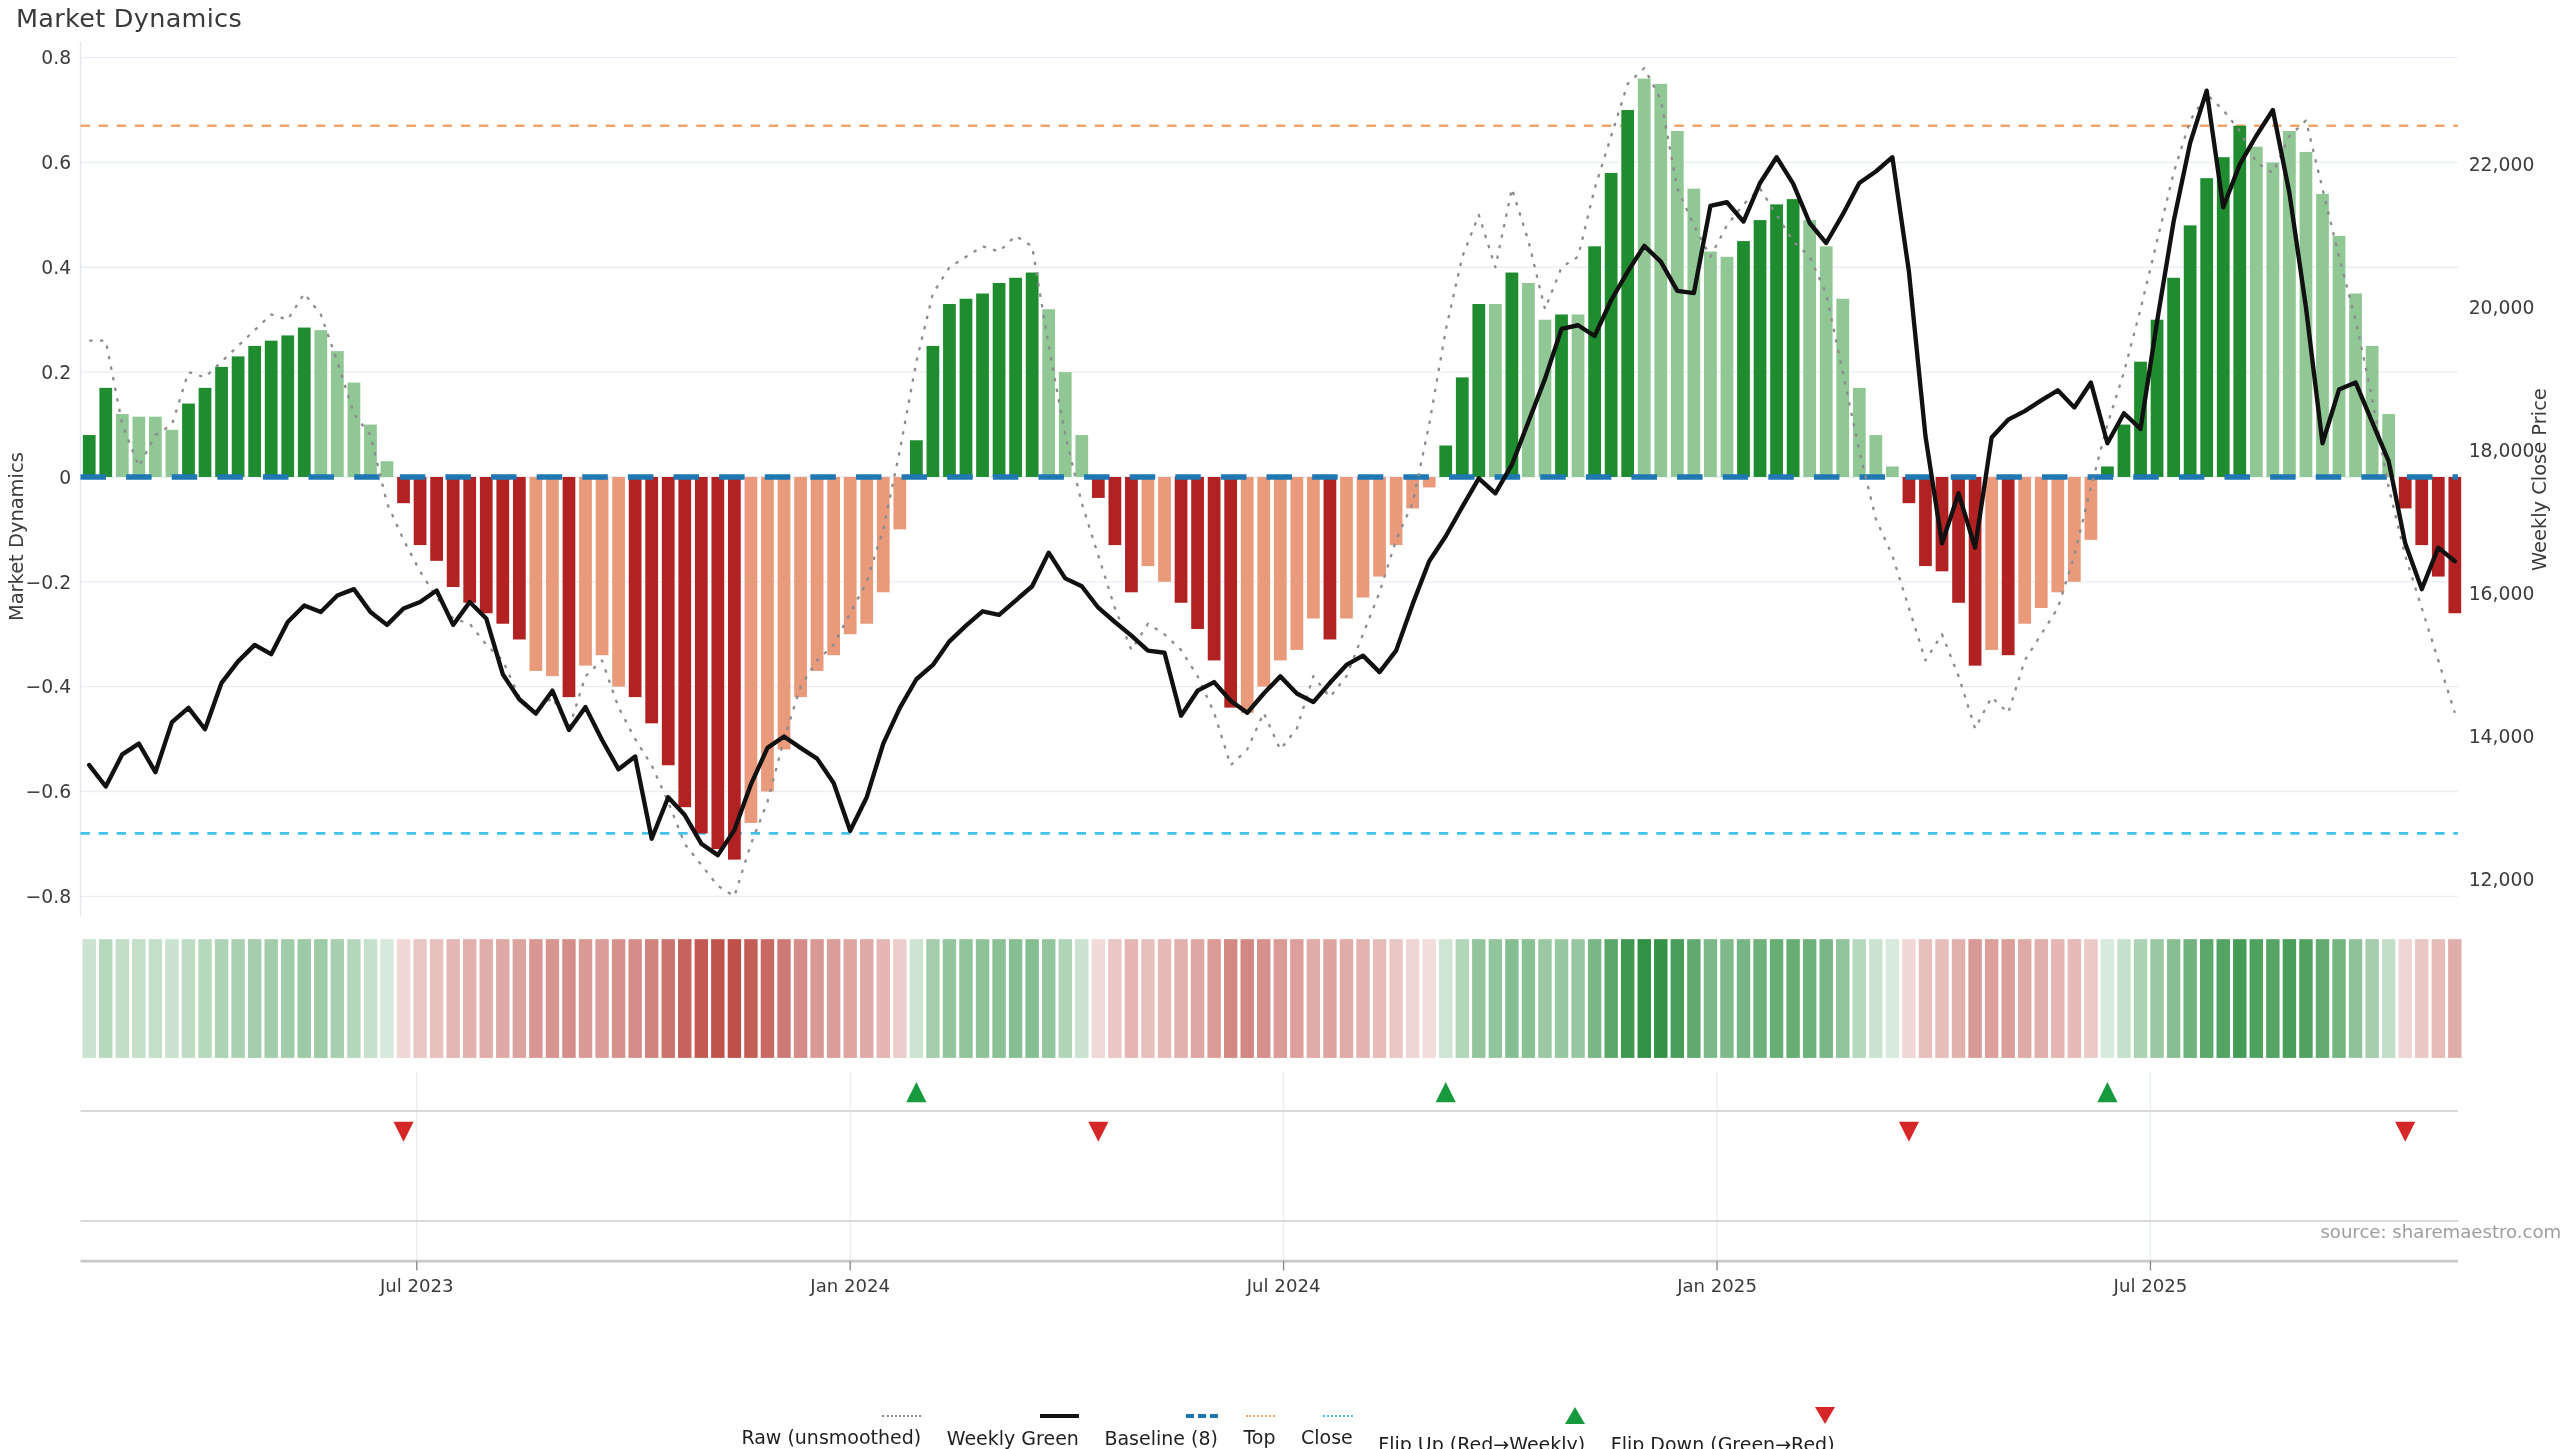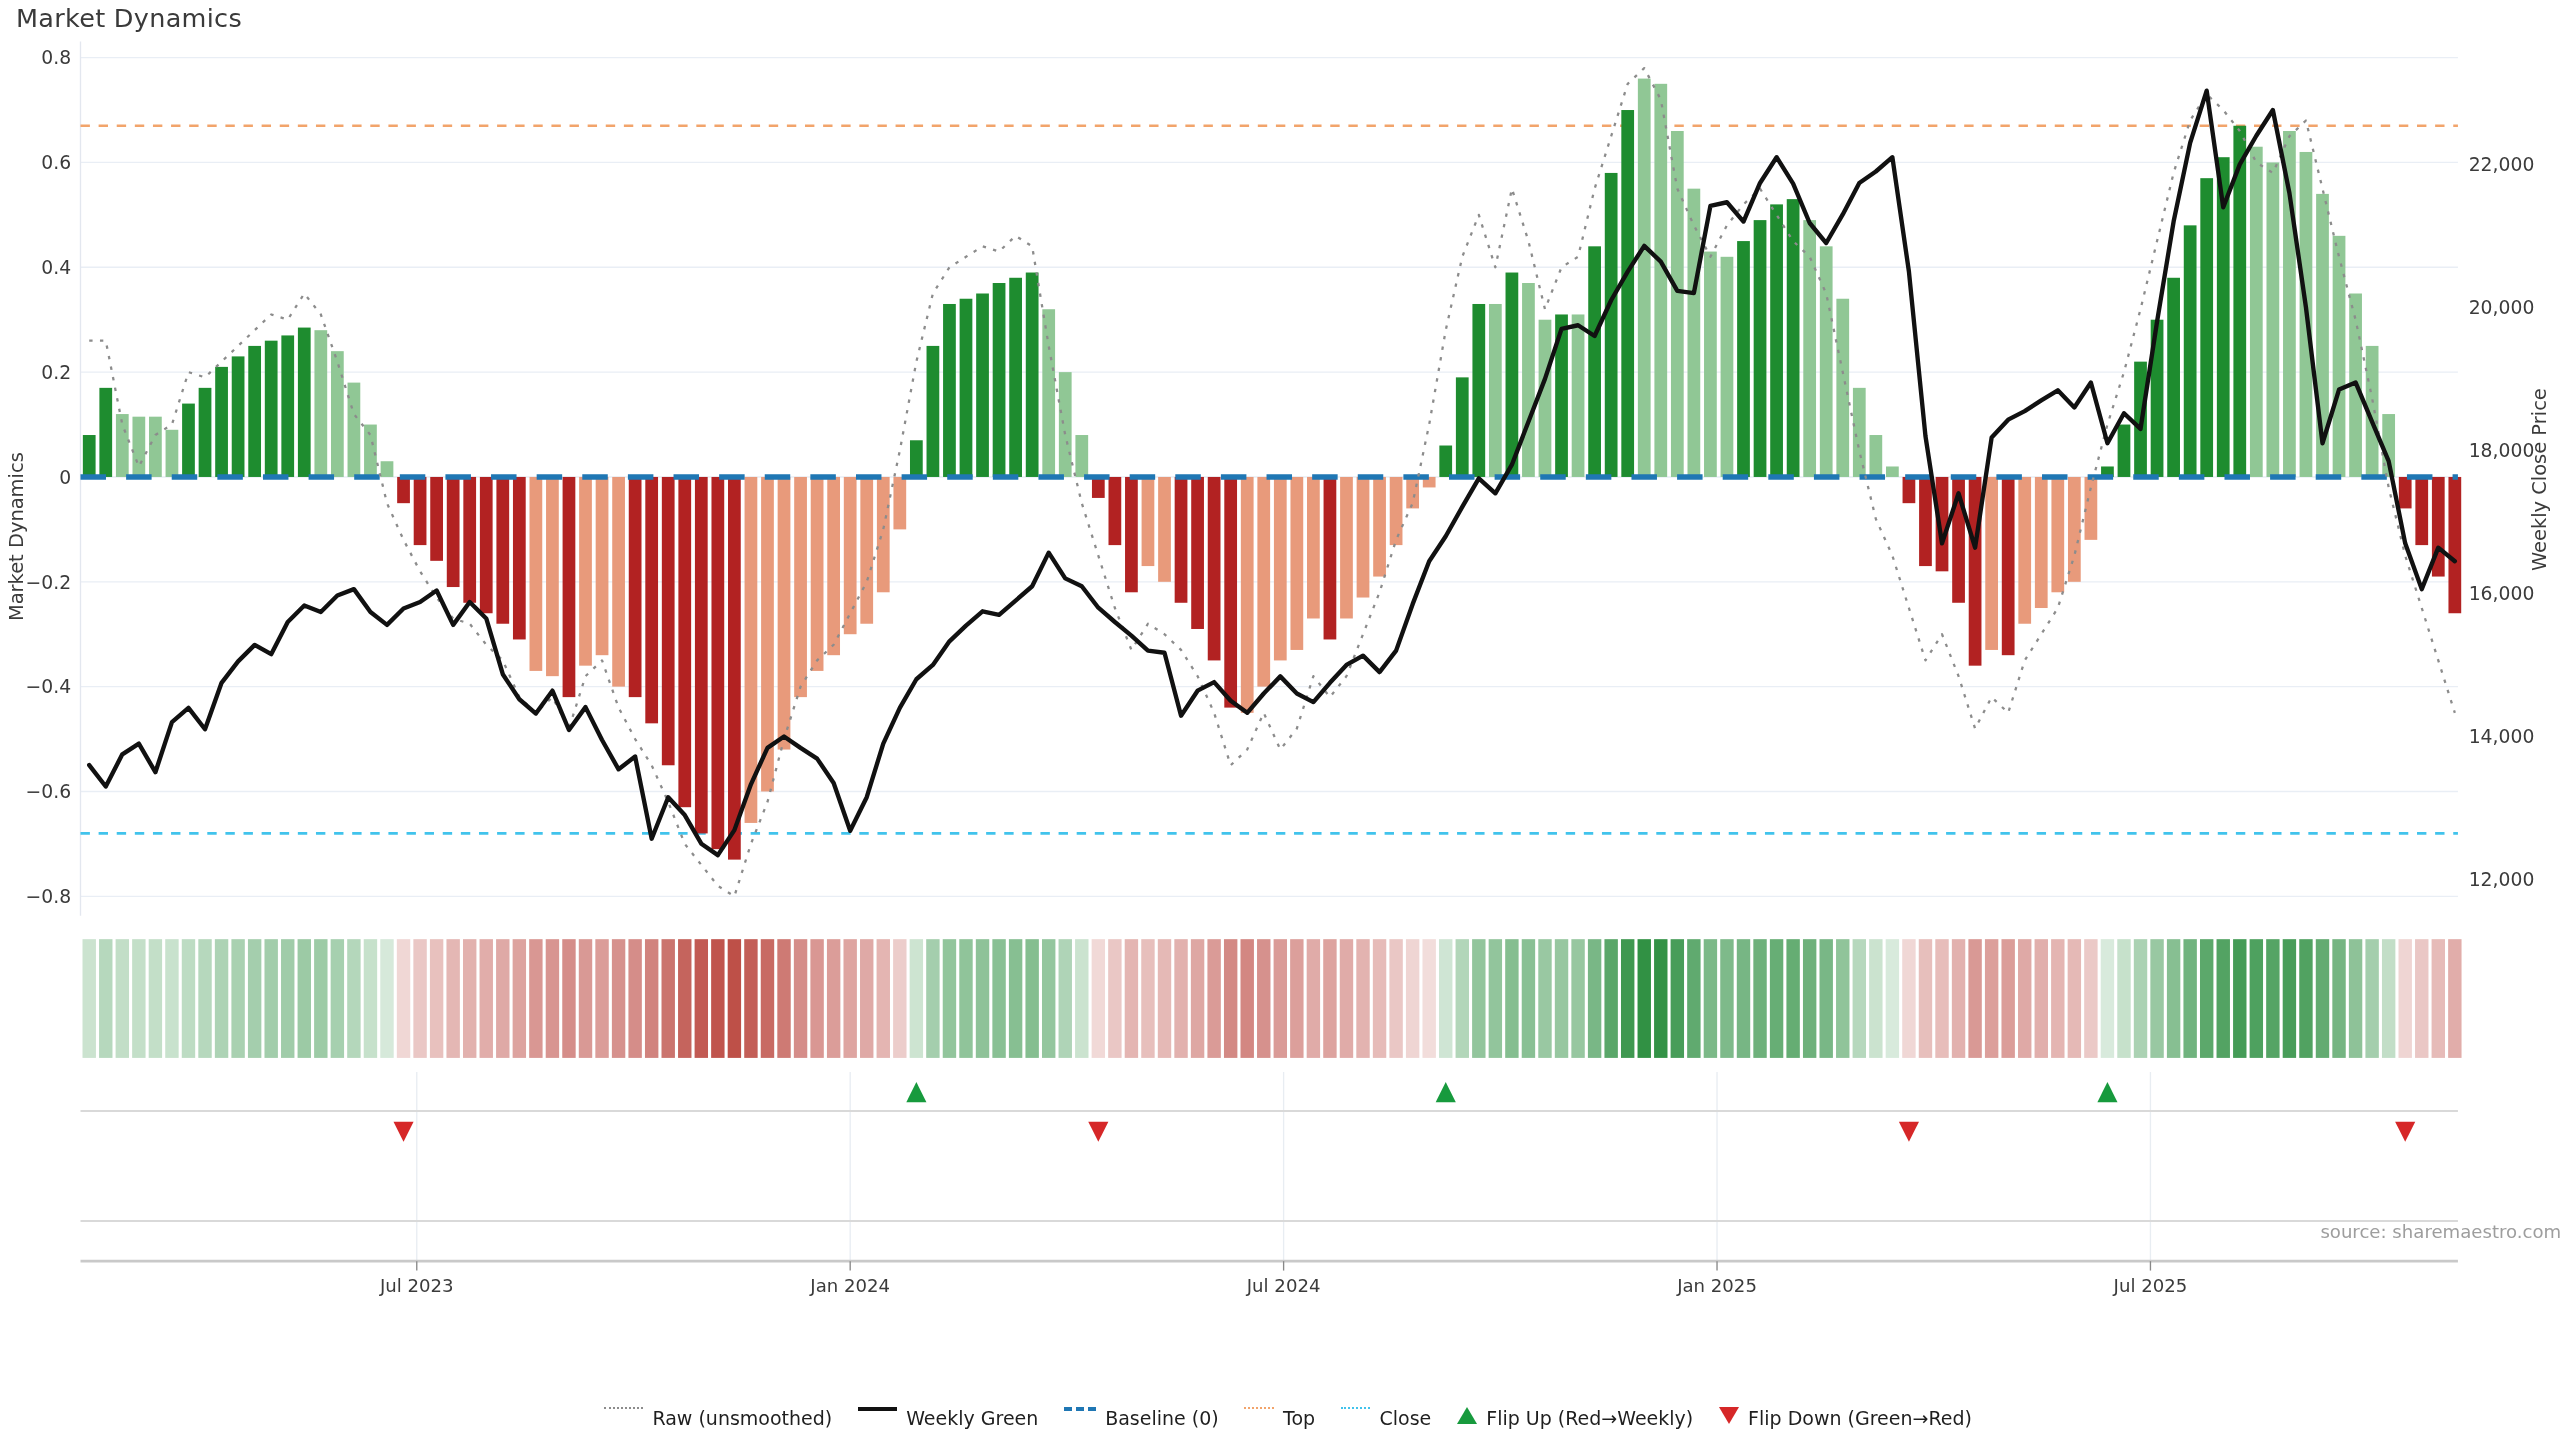--- a/index.html
+++ b/index.html
@@ -3,21 +3,21 @@
 <meta charset="utf-8">
 <style>
   html,body{margin:0;padding:0;background:#fff;}
   .page{position:relative;width:2576px;height:1449px;background:#ffffff;
         font-family:"DejaVu Sans","Liberation Sans",sans-serif;overflow:hidden;}
   .title{position:absolute;left:16px;top:2.7px;margin:0;font-size:25.5px;font-weight:400;
          color:#3a3a3a;letter-spacing:0.3px;}
   svg text{font-family:"DejaVu Sans","Liberation Sans",sans-serif;}
   .legend{position:absolute;left:0;top:1407px;width:2576px;display:flex;
           justify-content:center;align-items:center;gap:25.5px;font-size:19px;color:#1f1f1f;}
-  .leg{display:flex;align-items:flex-start;gap:9.4px;white-space:nowrap;}
+  .leg{display:flex;align-items:flex-end;gap:9.4px;white-space:nowrap;flex-direction:column;}
   .sw{width:39px;height:0;}
   .sw-raw{border-top:2.7px dotted #8c8c8c;}
   .sw-close{border-top:4.7px solid #111;}
   .sw-base{border-top:4px dashed #1f77b4;width:32px;}
   .sw-top{border-top:2.7px dotted #f2a46b;width:29.5px;}
   .sw-bottom{border-top:2.7px dotted #41c3ec;width:29.5px;}
   .tri-up{width:0;height:0;border-left:10px solid transparent;border-right:10px solid transparent;
           border-bottom:17.4px solid #179a3d;}
   .tri-down{width:0;height:0;border-left:10px solid transparent;border-right:10px solid transparent;
           border-top:17.4px solid #d62728;}
@@ -384,21 +384,21 @@
     <div class="leg">
       <span class="sw sw-raw"></span>
       <span>Raw (unsmoothed)</span>
     </div>
     <div class="leg">
       <span class="sw sw-close"></span>
       <span>Weekly Green</span>
     </div>
     <div class="leg">
       <span class="sw sw-base"></span>
-      <span>Baseline (0)</span>
+      <span>Baseline (8)</span>
     </div>
     <div class="leg">
       <span class="sw sw-top"></span>
       <span>Top</span>
     </div>
     <div class="leg">
       <span class="sw sw-bottom"></span>
       <span>Close</span>
     </div>
     <div class="leg">

